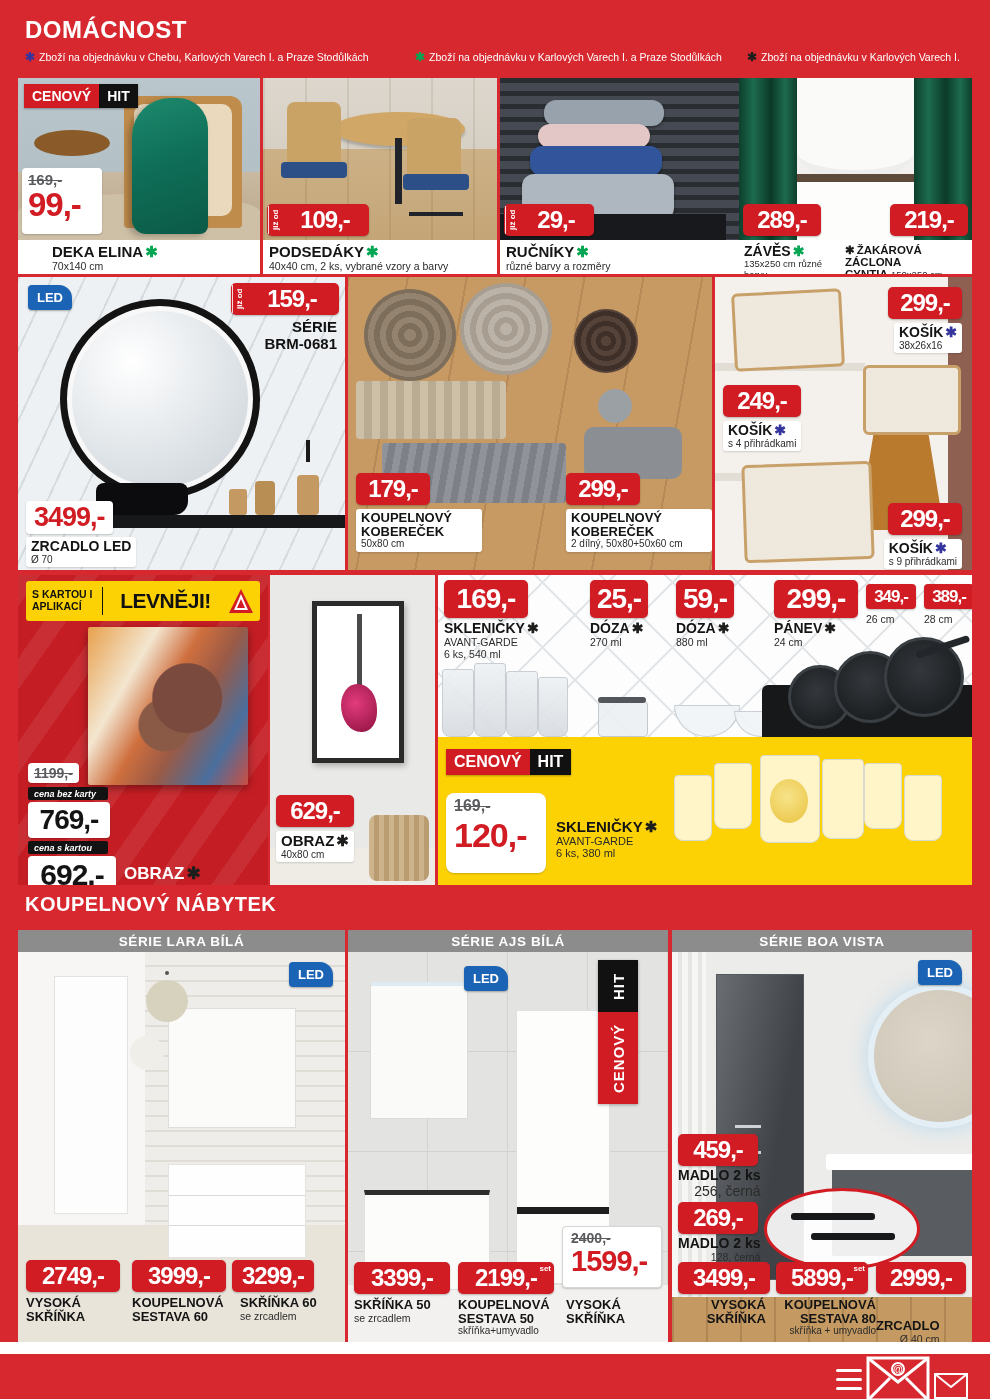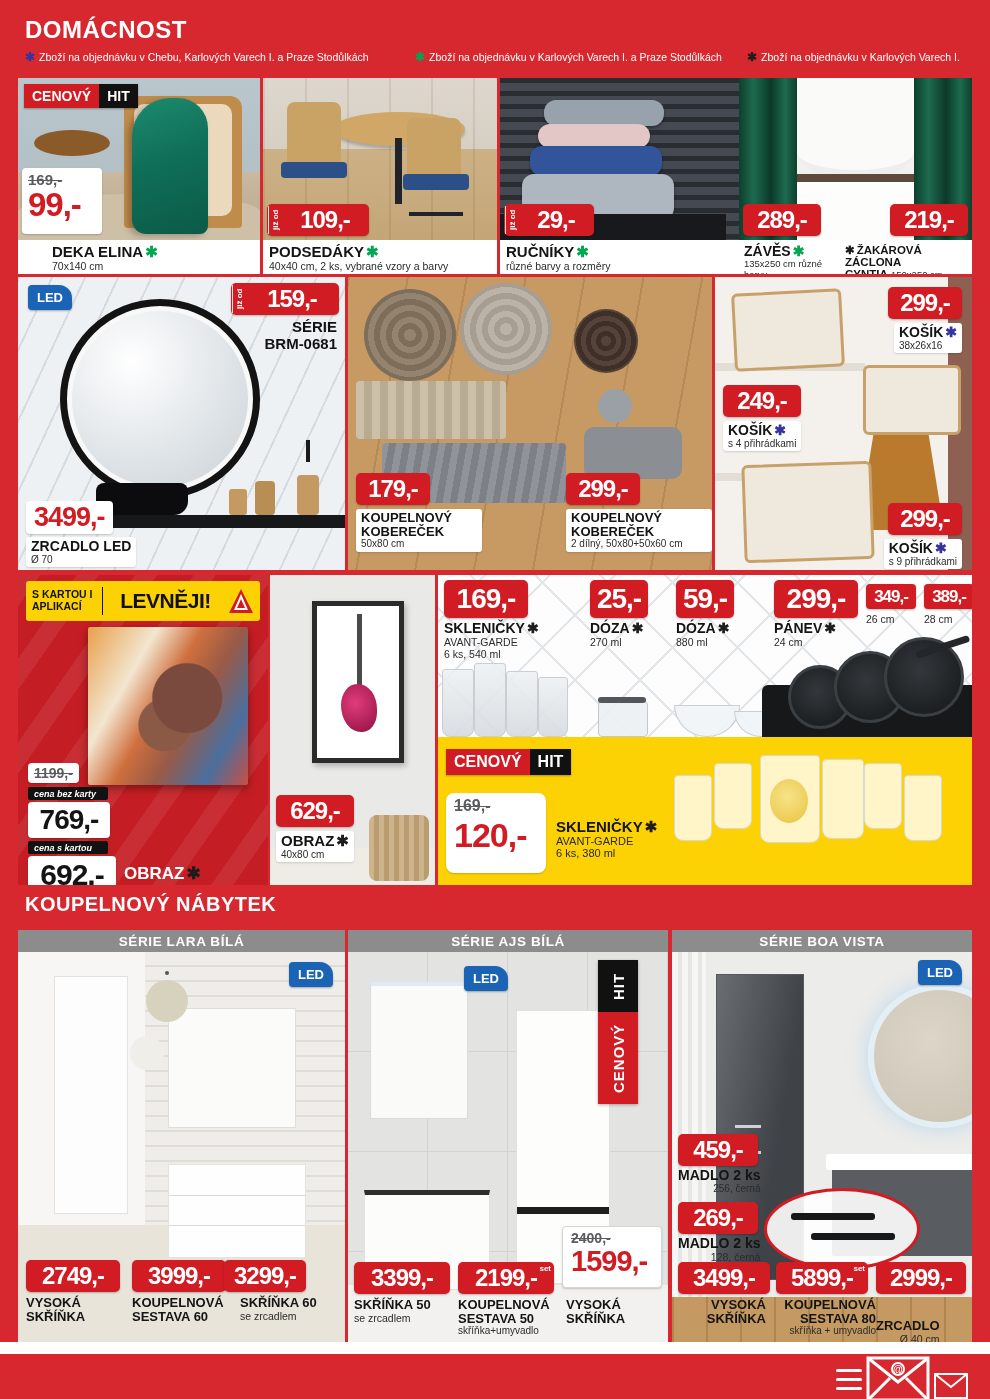--- a/index.html
+++ b/index.html
@@ -579,21 +579,21 @@
       <span>LED</span>
     </div>
     <div class="pr pr-md" style="left:8px;top:330px;width:94px;">
       <span>2749,-</span>
     </div>
     <div class="abs nm" style="left:8px;top:366px;width:92px;font-size:13px;">VYSOKÁ SKŘÍŇKA</div>
     <div class="pr pr-md" style="left:114px;top:330px;width:94px;">
       <span>3999,-</span>
     </div>
     <div class="abs nm" style="left:114px;top:366px;width:100px;font-size:13px;">KOUPELNOVÁ SESTAVA 60</div>
-    <div class="pr pr-md" style="left:206px;top:330px;width:82px;">
+    <div class="pr pr-md" style="left:214px;top:330px;width:82px;">
       <span>3299,-</span>
     </div>
     <div class="abs" style="left:222px;top:366px;width:100px;">
       <div class="nm" style="font-size:13px;">SKŘÍŇKA 60</div>
       <div class="ds" style="font-size:10.5px;">se zrcadlem</div>
     </div>
   </div>
 
   <div class="tile" style="left:348px;top:930px;width:320px;height:415px;">
     <div class="serie-bar">SÉRIE AJS BÍLÁ</div>
@@ -652,21 +652,21 @@
       </div>
     </div>
     <div class="led" style="right:10px;top:30px;">
       <span>LED</span>
     </div>
     <div class="pr pr-md" style="left:6px;top:204px;width:80px;">
       <span>459,-</span>
     </div>
     <div class="abs" style="left:6px;top:238px;">
       <div class="nm" style="font-size:14px;">MADLO 2 ks</div>
-      <div class="ds" style="font-size:10px;">256, černá</div>
+      <div class="ds" style="font-size:14px;">256, černá</div>
     </div>
     <div class="pr pr-md" style="left:6px;top:272px;width:80px;">
       <span>269,-</span>
     </div>
     <div class="abs" style="left:6px;top:306px;">
       <div class="nm" style="font-size:14px;">MADLO 2 ks</div>
       <div class="ds" style="font-size:10.5px;">128, černá</div>
     </div>
     <div class="ellipse-hl" style="left:92px;top:258px;width:150px;height:76px;">
       <div class="handlebar" style="left:24px;top:22px;width:84px;"></div>

